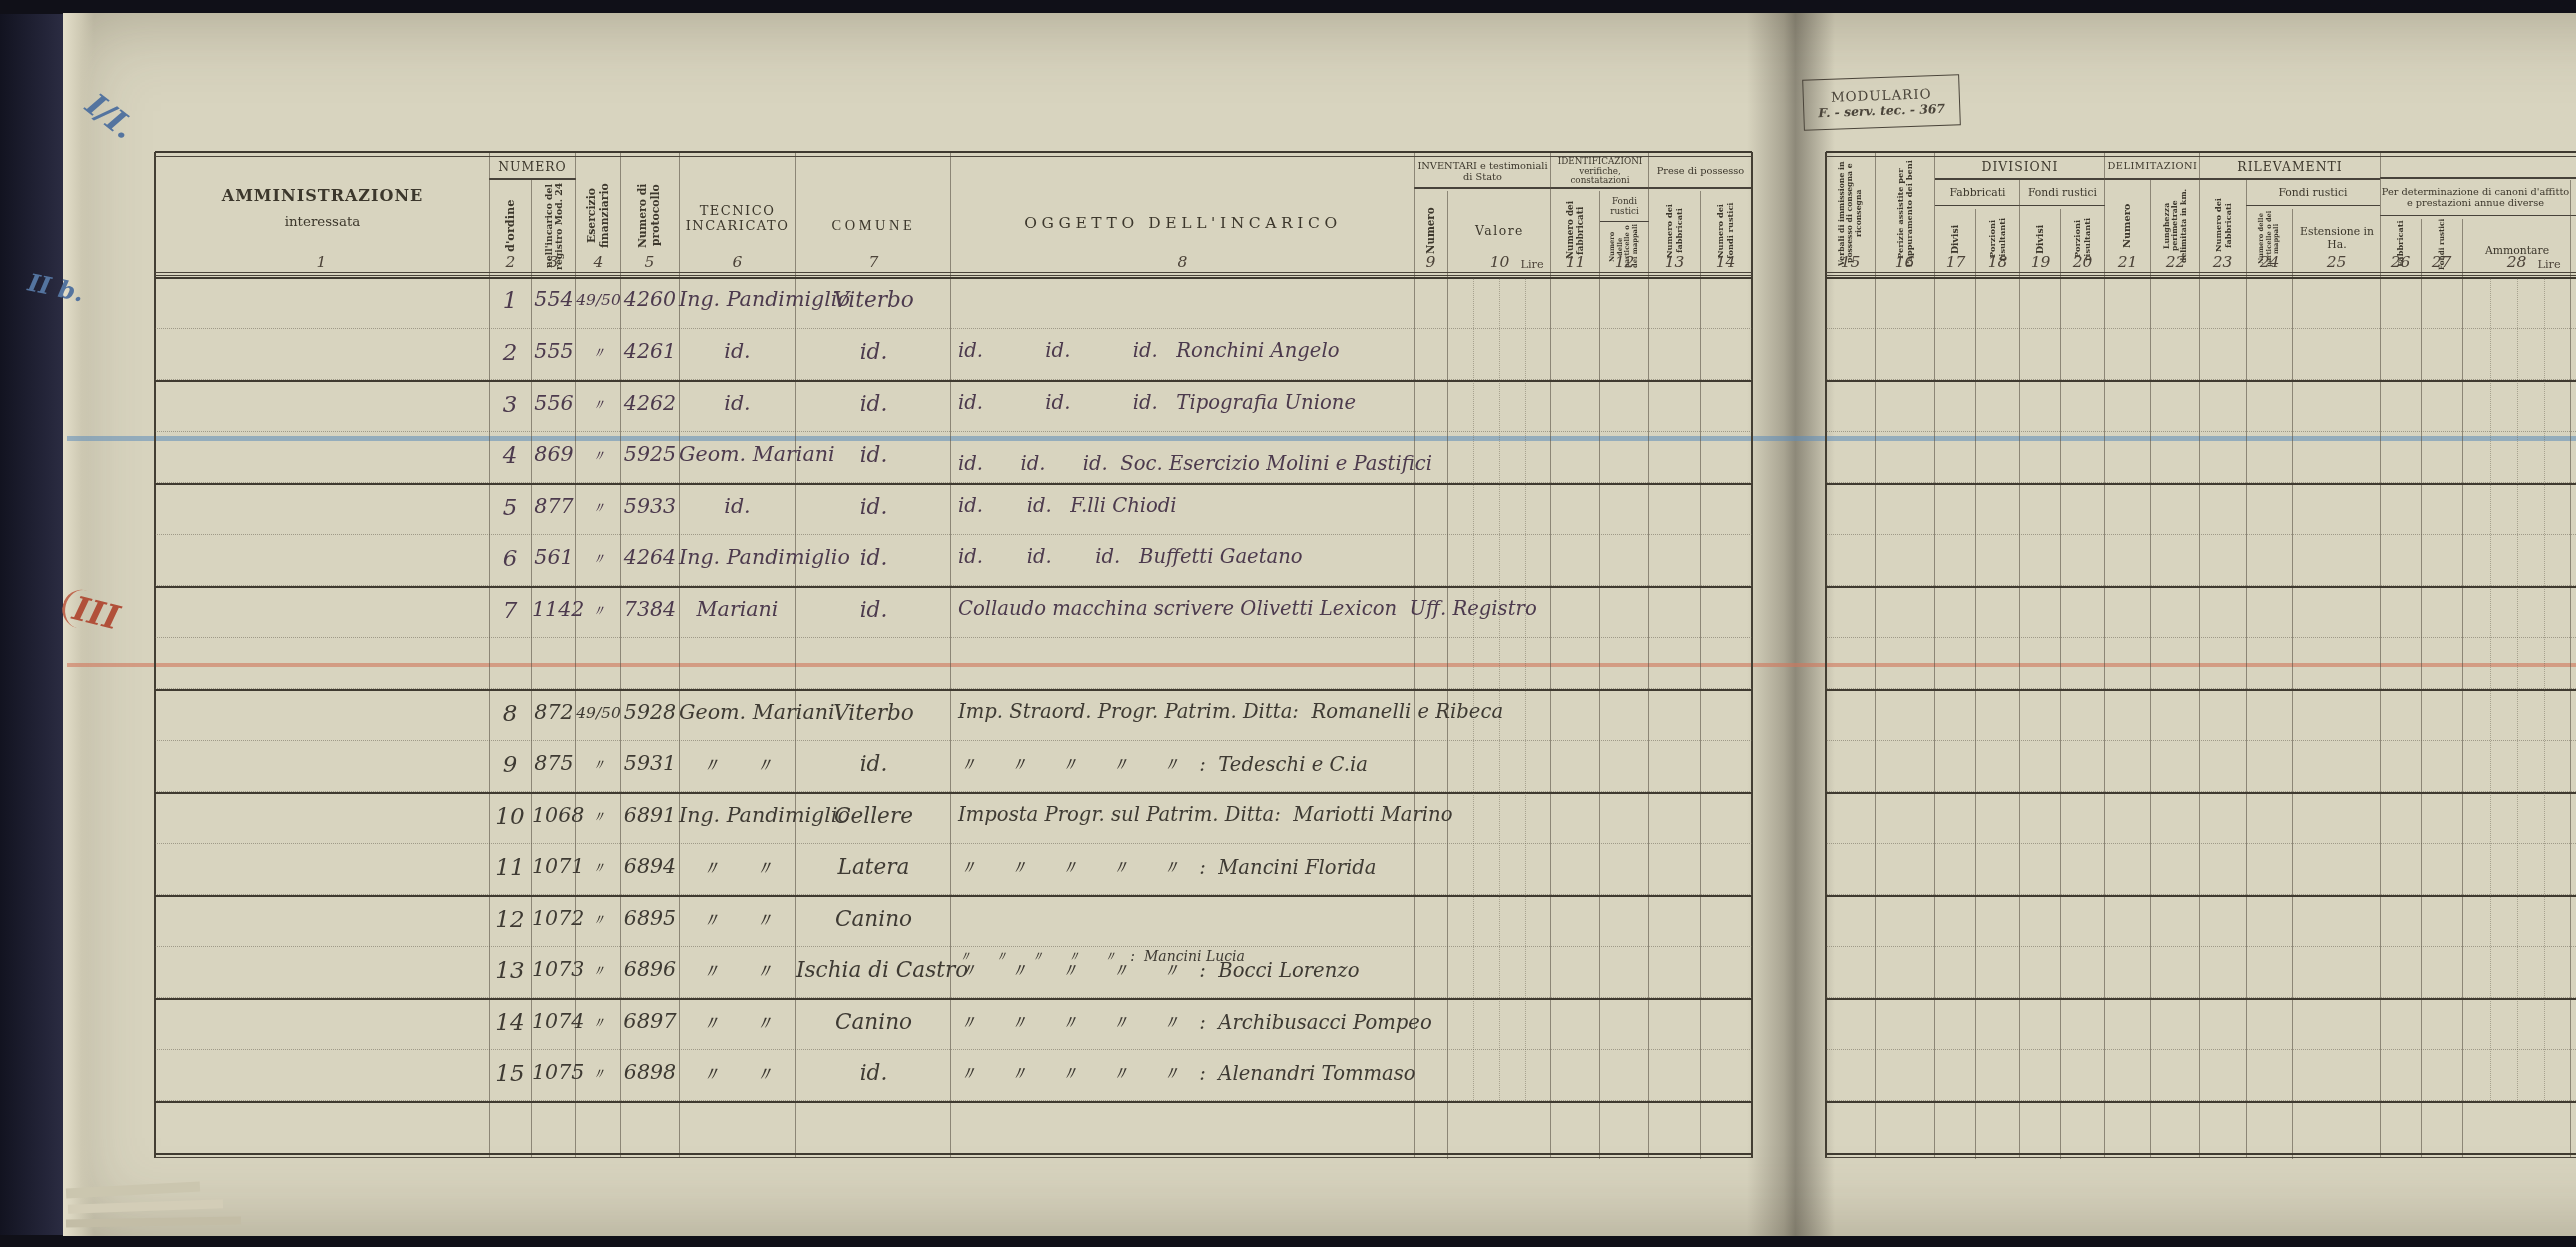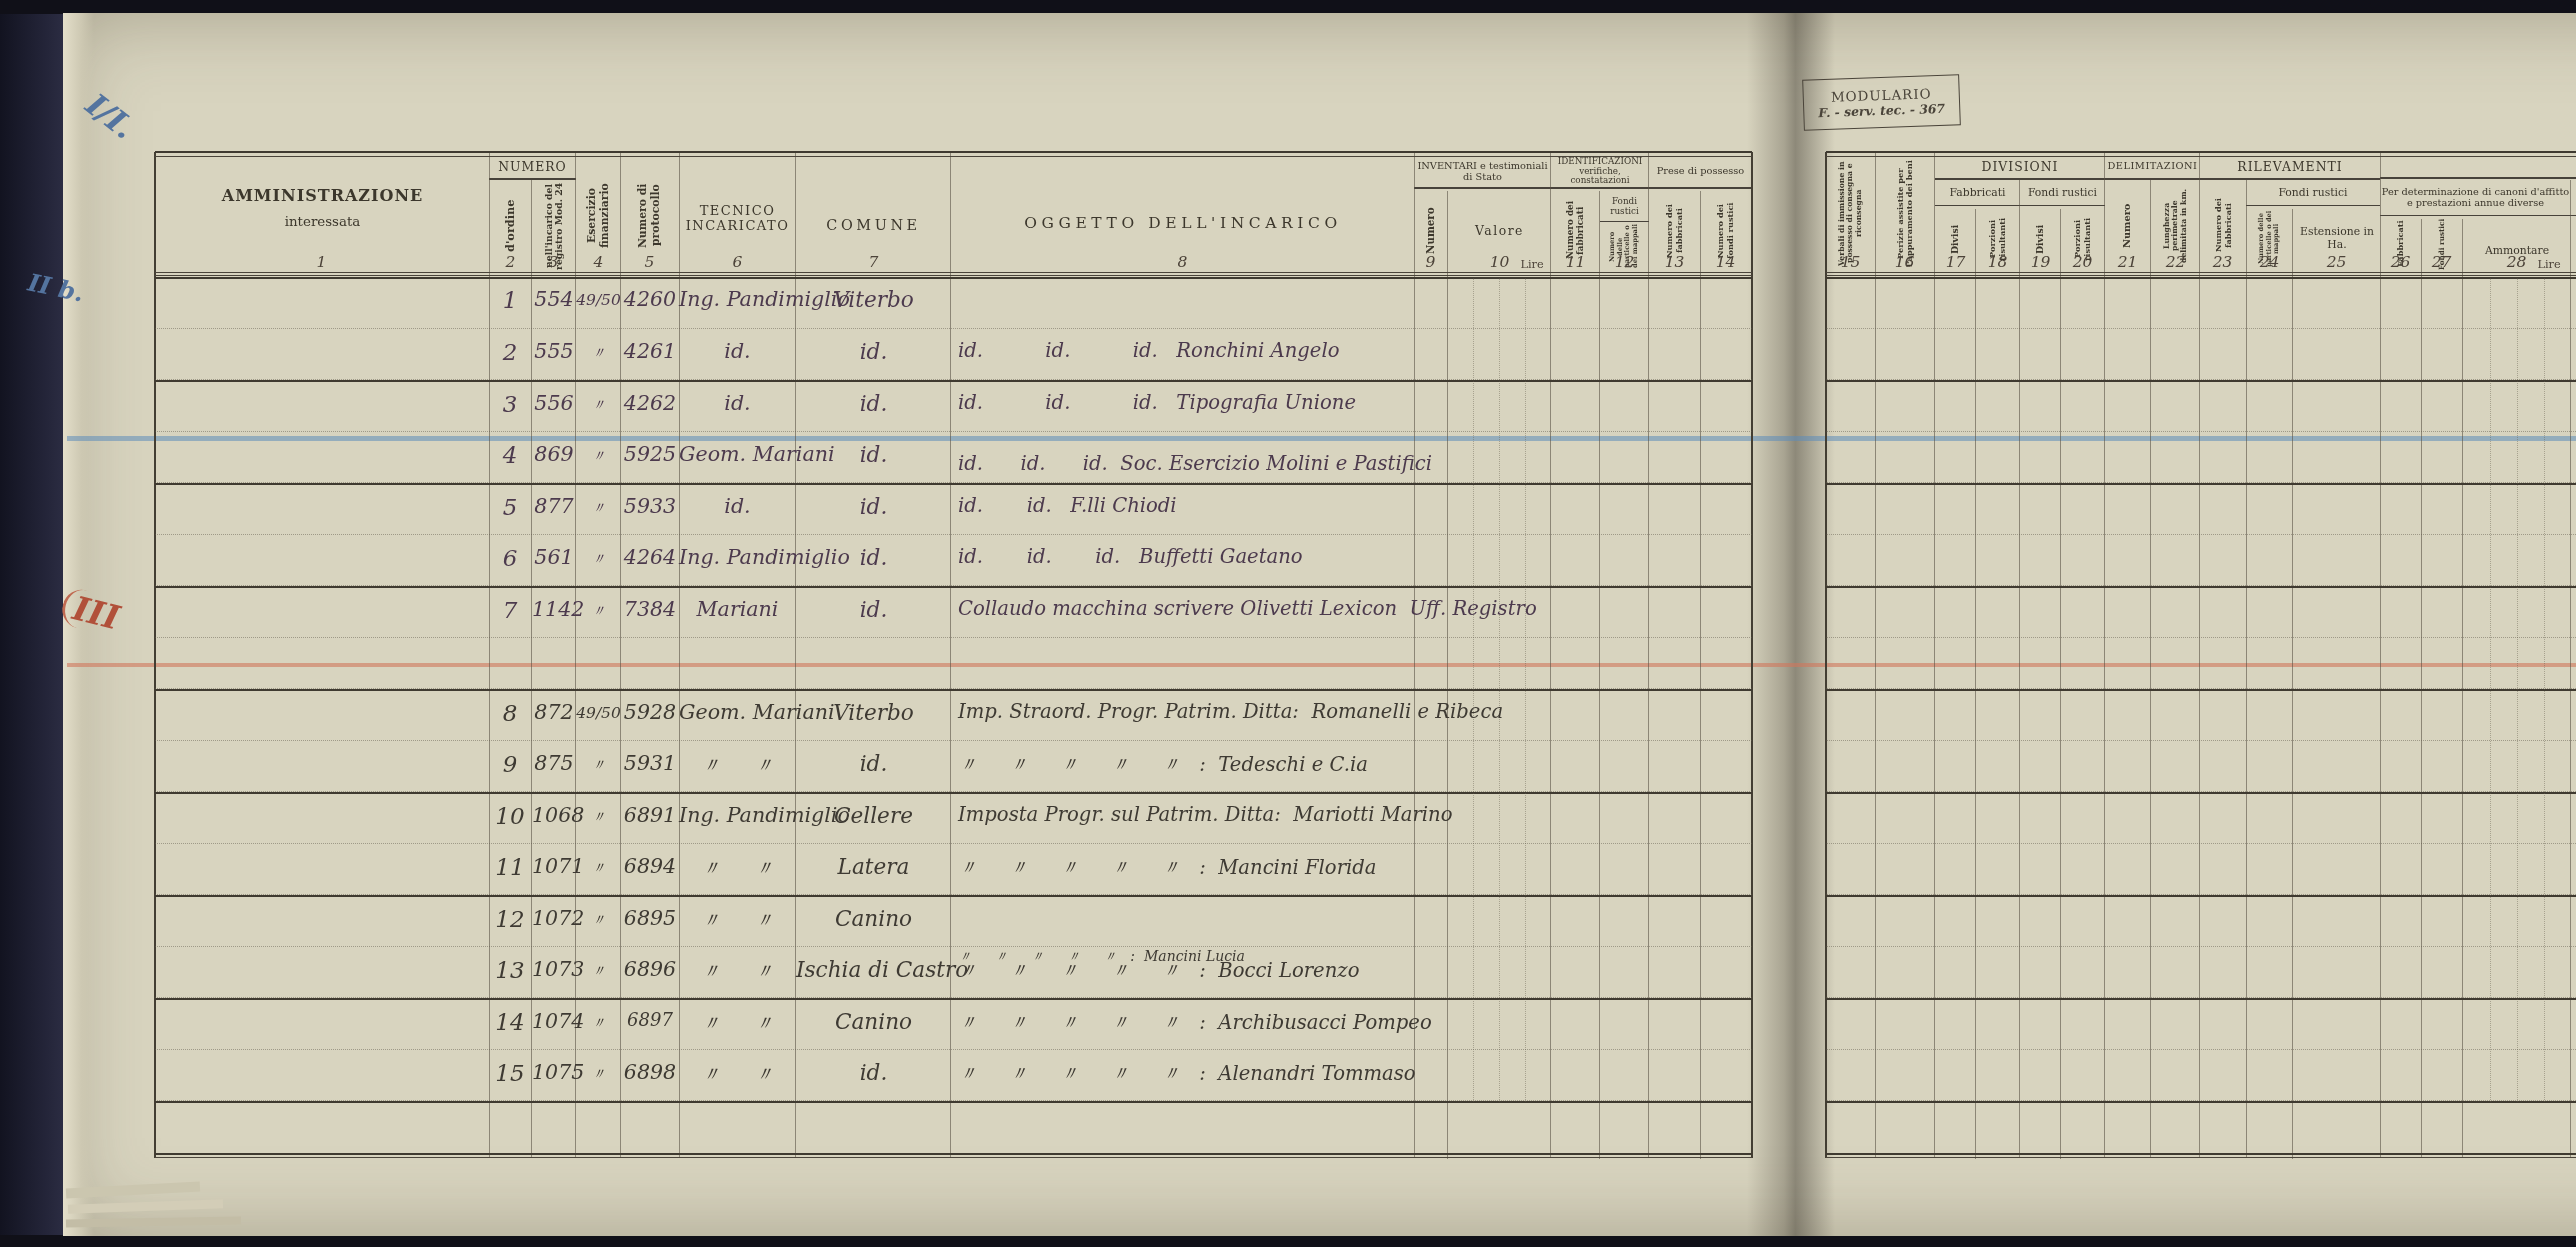--- a/index.html
+++ b/index.html
@@ -67,21 +67,21 @@
   <div class="abs lbl" style="left:155px;top:212px;width:335px;height:18.5px;font-size:13.4px;">
       <span>interessata</span>
     </div>
 
   <div class="abs grp" style="left:489px;top:156px;width:87px;height:21.6px;font-size:12.4px;letter-spacing:1px;">NUMERO</div>
   <div class="rot" style="left:499px;top:181px;width:23px;height:90px;font-size:11.3px;font-weight:bold;">d'ordine</div>
   <div class="rot" style="left:538px;top:181px;width:32px;height:90px;font-size:9.3px;font-weight:bold;">nell'incarico del registro Mod. 24</div>
   <div class="rot" style="left:584px;top:160px;width:29px;height:111px;font-size:10.8px;font-weight:bold;">Esercizio finanziario</div>
   <div class="rot" style="left:635px;top:160px;width:29px;height:111px;font-size:10.8px;font-weight:bold;">Numero di protocollo</div>
   <div class="abs lbl" style="left:679px;top:196px;width:117px;height:46px;font-size:13px;letter-spacing:1.5px;">TECNICO INCARICATO</div>
-  <div class="abs lbl" style="left:796px;top:214px;width:155px;height:23px;font-size:14.4px;letter-spacing:3.6px;">COMUNE</div>
+  <div class="abs lbl" style="left:796px;top:214px;width:155px;height:23px;font-size:14.4px;letter-spacing:3.6px;font-family:Liberation Serif, serif;">COMUNE</div>
   <div class="abs lbl" style="left:951px;top:212px;width:464px;height:24px;font-size:15.5px;letter-spacing:4.6px;">OGGETTO DELL'INCARICO</div>
 
   <div class="abs grp" style="left:1414px;top:156px;width:137px;height:31px;font-size:9.8px;">INVENTARI e testimoniali di Stato</div>
   <div class="rot" style="left:1419px;top:193px;width:23px;height:75px;font-size:10.3px;font-weight:bold;">Numero</div>
   <div class="abs lbl" style="left:1448px;top:221px;width:103px;height:20.6px;font-size:12.4px;letter-spacing:1.5px;">Valore</div>
   <div class="abs grp" style="left:1551px;top:156px;width:98px;height:31px;font-size:8.8px;">IDENTIFICAZIONI verifiche, constatazioni</div>
   <div class="rot" style="left:1563px;top:192px;width:25px;height:77px;font-size:8.8px;font-weight:bold;">Numero dei fabbricati</div>
   <div class="abs sub" style="left:1600px;top:192px;width:49px;height:29px;font-size:8.8px;">Fondi rustici</div>
   <div class="rot" style="left:1608px;top:223px;width:32px;height:47px;font-size:6.7px;font-weight:bold;">Numero delle particelle o dei mappali</div>
   <div class="abs grp" style="left:1649px;top:156px;width:103px;height:31px;font-size:9.8px;">Prese di possesso</div>
@@ -329,21 +329,21 @@
     <div class="hw ink2" style="left: 489px; top: 957px; width: 42px; text-align: center; font-size: 23px;">13</div>
     <div class="hw ink2" style="left: 532px; top: 957px; width: 44px; text-align: center; font-size: 20.6px;">1073</div>
     <div class="hw ink2" style="left: 576px; top: 957px; width: 45px; text-align: center; font-size: 15.5px; padding-top: 4.1px;">〃</div>
     <div class="hw ink2" style="left: 621px; top: 957px; width: 58px; text-align: center; font-size: 20.6px;">6896</div>
     <div class="hw ink2" style="left: 679px; top: 957px; width: 117px; text-align: center; font-size: 20.6px;">〃     〃</div>
     <div class="hw ink2" style="left: 796px; top: 957px; width: 155px; text-align: center; font-size: 21.6px;">Ischia di Castro</div>
     <div class="hw ink2" style="left: 958px; top: 957px; font-size: 19.6px;">〃     〃     〃     〃     〃   :  Bocci Lorenzo</div>
     <div class="hw ink2" style="left: 489px; top: 1009px; width: 42px; text-align: center; font-size: 23px;">14</div>
     <div class="hw ink2" style="left: 532px; top: 1009px; width: 44px; text-align: center; font-size: 20.6px;">1074</div>
     <div class="hw ink2" style="left: 576px; top: 1009px; width: 45px; text-align: center; font-size: 15.5px; padding-top: 4.1px;">〃</div>
-    <div class="hw ink2" style="left: 621px; top: 1009px; width: 58px; text-align: center; font-size: 18px;">6897</div>
+    <div class="hw ink2" style="left: 621px; top: 1009px; width: 58px; text-align: center; font-size: 21px;">6897</div>
     <div class="hw ink2" style="left: 679px; top: 1009px; width: 117px; text-align: center; font-size: 20.6px;">〃     〃</div>
     <div class="hw ink2" style="left: 796px; top: 1009px; width: 155px; text-align: center; font-size: 21.6px;">Canino</div>
     <div class="hw ink2" style="left: 958px; top: 1009px; font-size: 19.6px;">〃     〃     〃     〃     〃   :  Archibusacci Pompeo</div>
     <div class="hw ink2" style="left: 489px; top: 1060px; width: 42px; text-align: center; font-size: 23px;">15</div>
     <div class="hw ink2" style="left: 532px; top: 1060px; width: 44px; text-align: center; font-size: 20.6px;">1075</div>
     <div class="hw ink2" style="left: 576px; top: 1060px; width: 45px; text-align: center; font-size: 15.5px; padding-top: 4.1px;">〃</div>
     <div class="hw ink2" style="left: 621px; top: 1060px; width: 58px; text-align: center; font-size: 20.6px;">6898</div>
     <div class="hw ink2" style="left: 679px; top: 1060px; width: 117px; text-align: center; font-size: 20.6px;">〃     〃</div>
     <div class="hw ink2" style="left: 796px; top: 1060px; width: 155px; text-align: center; font-size: 21.6px;">id.</div>
     <div class="hw ink2" style="left: 958px; top: 1060px; font-size: 19.6px;">〃     〃     〃     〃     〃   :  Alenandri Tommaso</div>

